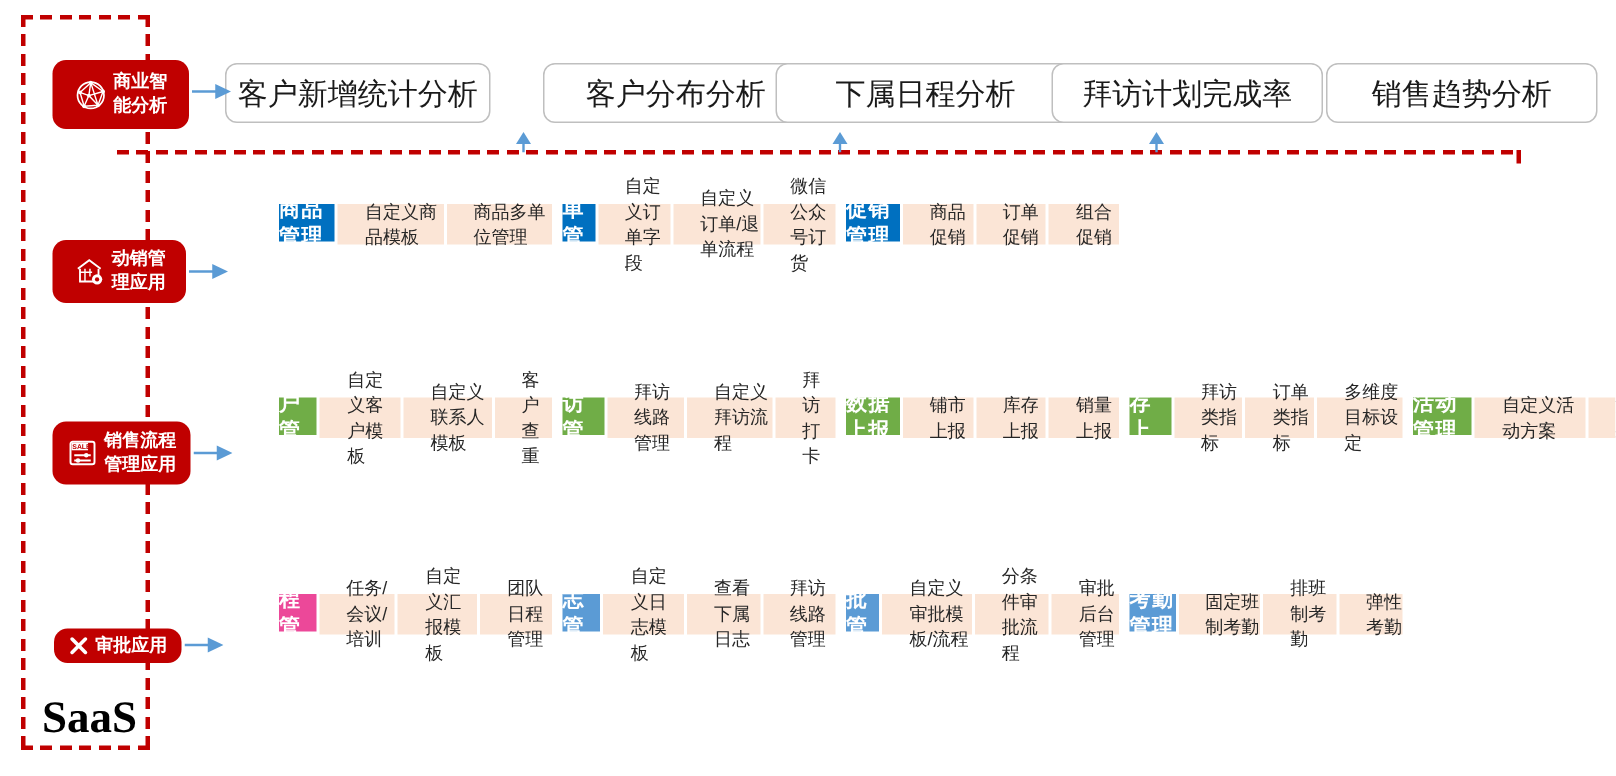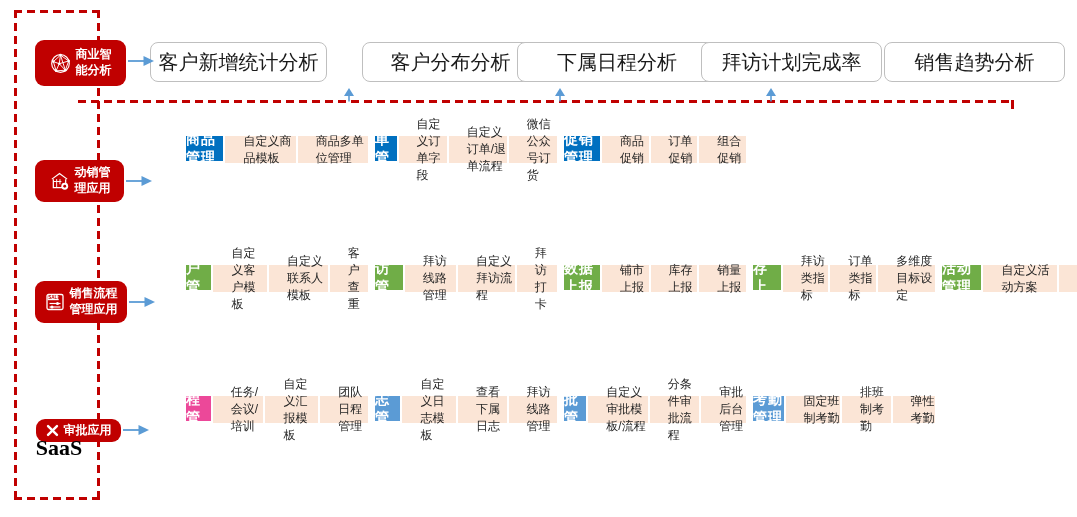--- a/index.html
+++ b/index.html
@@ -31,22 +31,22 @@
   .h-arrow{position:absolute;width:26px;height:12px;line-height:0;}
 
   
   .group{position:absolute;left:186px;display:flex;gap:7px;}
   .col{width:182px;display:flex;flex-direction:row;gap:2px;}
   .col-header{height:25px;display:flex;align-items:center;justify-content:center;
               color:#fff;font-weight:bold;font-size:14px;letter-spacing:1px;}
   .cell{height:27px;display:flex;align-items:center;justify-content:center;
         background:var(--cell-bg);font-size:12px;color:#262626;padding-left:18px;}
 
-  .saas{position:absolute;left:28px;top:435px;width:62px;text-align:center;
-        font-family:"Liberation Serif",serif;font-weight:bold;font-size:22px;color:#000;}
+  .saas{position:absolute;left:28px;top:462px;width:62px;text-align:center;
+        font-family:"Liberation Serif",serif;font-weight:bold;font-size:30px;color:#000;}
 </style>
 </head>
 <body>
 
 <div class="canvas">
 
   <div class="v-dash" style="left:14px;top:10px;height:490px;"></div>
   <div class="v-dash" style="left:97px;top:10px;height:490px;"></div>
   <div class="h-dash" style="left:14px;top:10px;width:86px;"></div>
   <div class="h-dash" style="left:14px;top:497px;width:86px;"></div>

